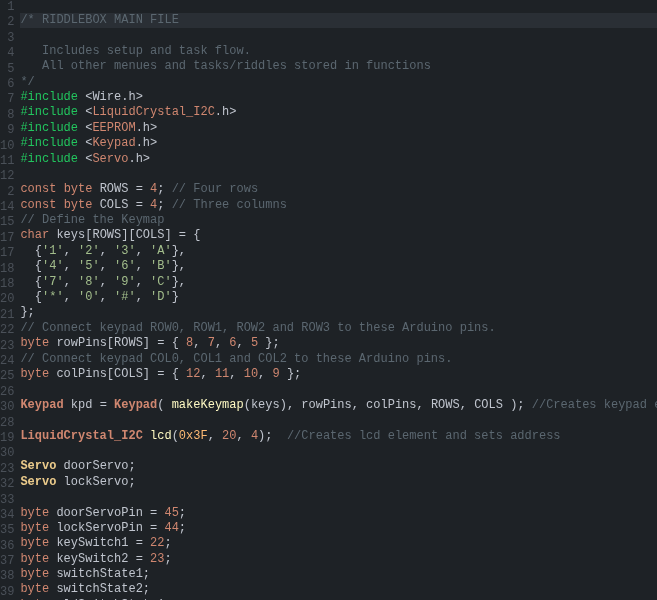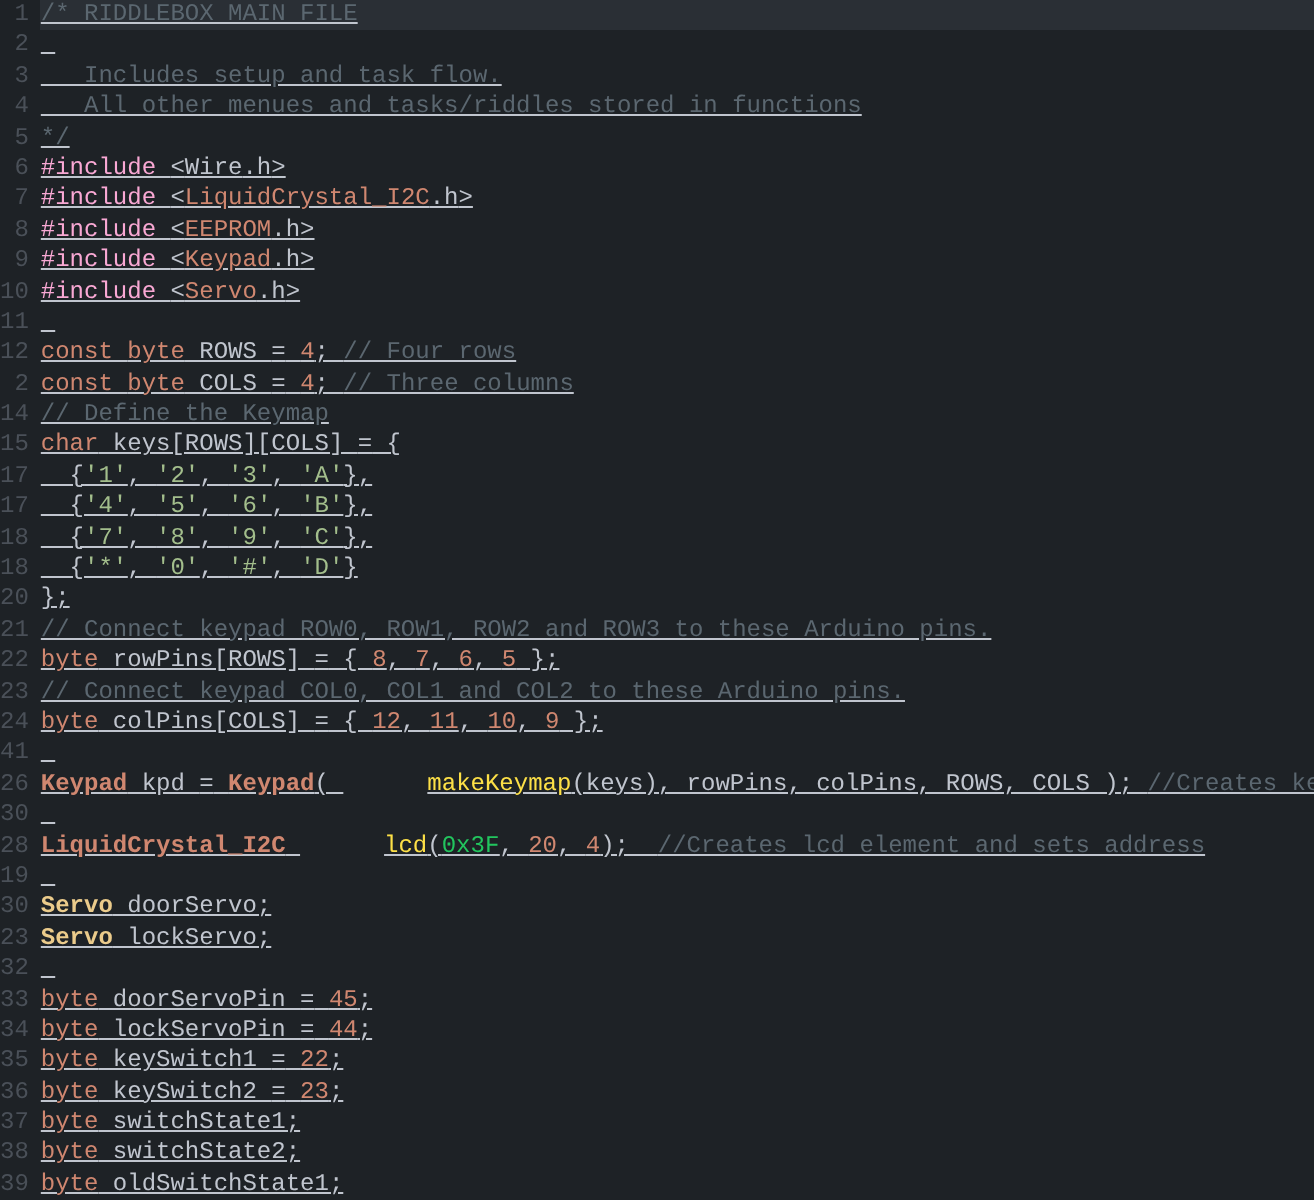--- a/index.html
+++ b/index.html
@@ -24,45 +24,44 @@
   text-align: right;
   padding: 0 4px 0 0;
   user-select: none;
   min-width: 18px;
 }
 .gutter div {
   height: 15.4px;
 }
 .code {
   flex: 1;
-  padding: 0 0 0 2px;
+  padding: 13px 0 0 2px;
   white-space: pre;
   overflow: hidden;
-  text-decoration: underline;
 }
 .line {
   height: 15.4px;
 }
 .line-hl {
   background: #2a2f35;
 }
 .c-comment { color: #5b6770; }
 .c-keyword { color: #d08770; }
 .c-type    { color: #d08770; }
-.c-pre     { color: #f9a8d4; }
+.c-pre     { color: #22c55e; }
 .c-lib     { color: #d08770; }
 .c-libw    { color: #c0c5ce; text-align: right; }
 .c-str     { color: #a3be8c; }
 .c-num     { color: #d08770; }
 .c-op      { color: #c0c5ce; }
 .c-id      { color: #c0c5ce; }
 .c-class   { color: #ebcb8b; font-weight: bold; }
 .c-class2  { color: #d08770; font-weight: bold; }
-.c-func    { color: #fde047; margin-left: 42px; }
-.c-hex     { color: #22c55e; text-align: right; }
+.c-func    { color: #fef9c3; }
+.c-hex     { color: #fdba74; text-align: right; }
 </style>
 </head>
 <body>
 
 <div class="editor">
   <div class="gutter" id="gutter">
       <div>1</div>
       <div>2</div>
       <div>3</div>
       <div>4</div>
@@ -79,21 +78,21 @@
       <div>15</div>
       <div>17</div>
       <div>17</div>
       <div>18</div>
       <div>18</div>
       <div>20</div>
       <div>21</div>
       <div>22</div>
       <div>23</div>
       <div>24</div>
-      <div>41</div>
+      <div>25</div>
       <div>26</div>
       <div>30</div>
       <div>28</div>
       <div>19</div>
       <div>30</div>
       <div>23</div>
       <div>32</div>
       <div>33</div>
       <div>34</div>
       <div>35</div>

